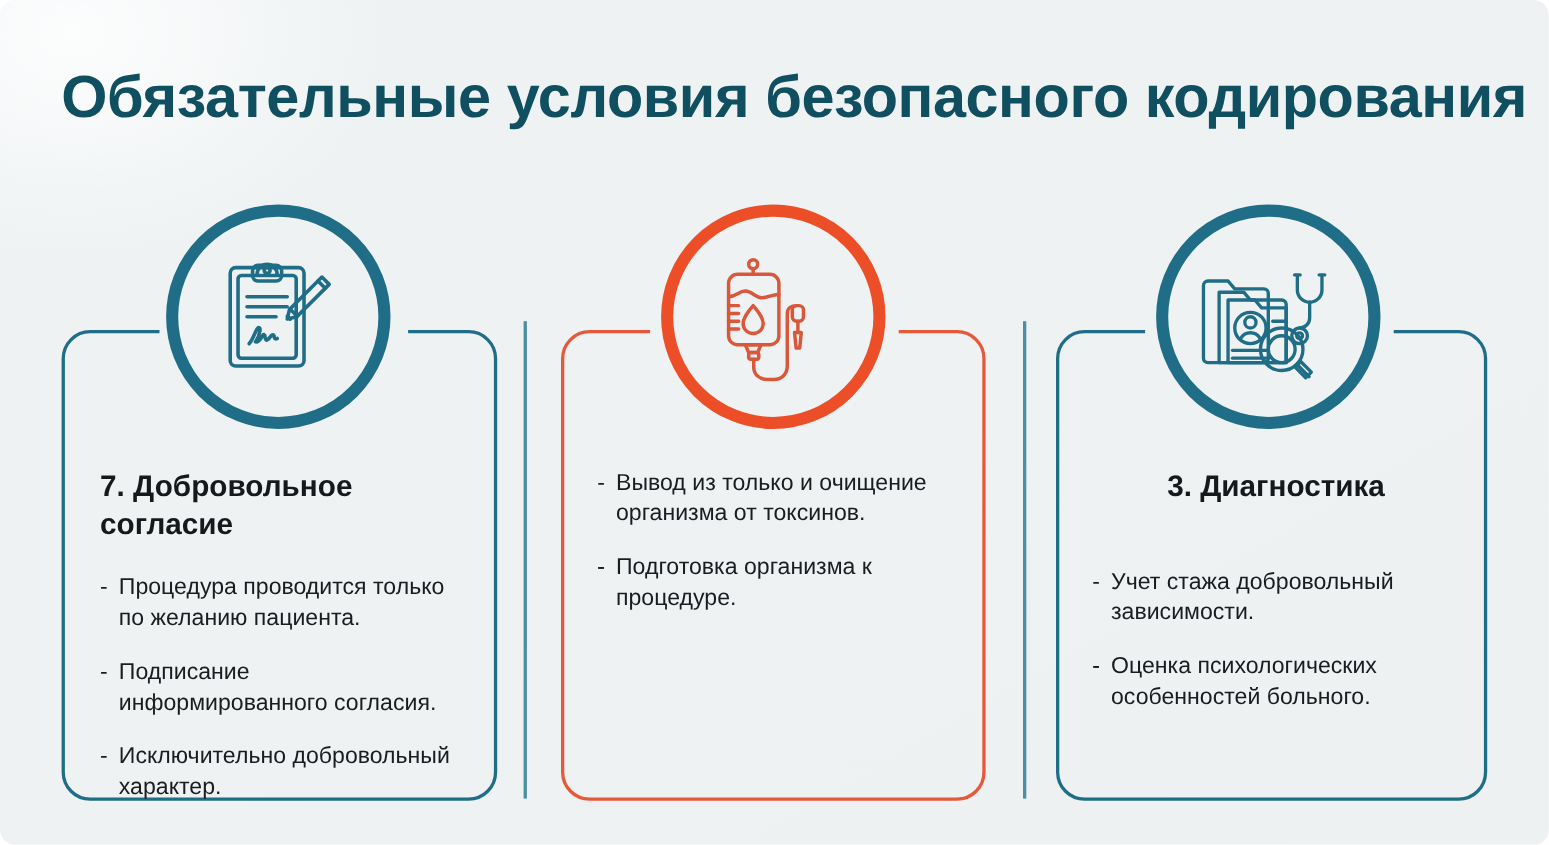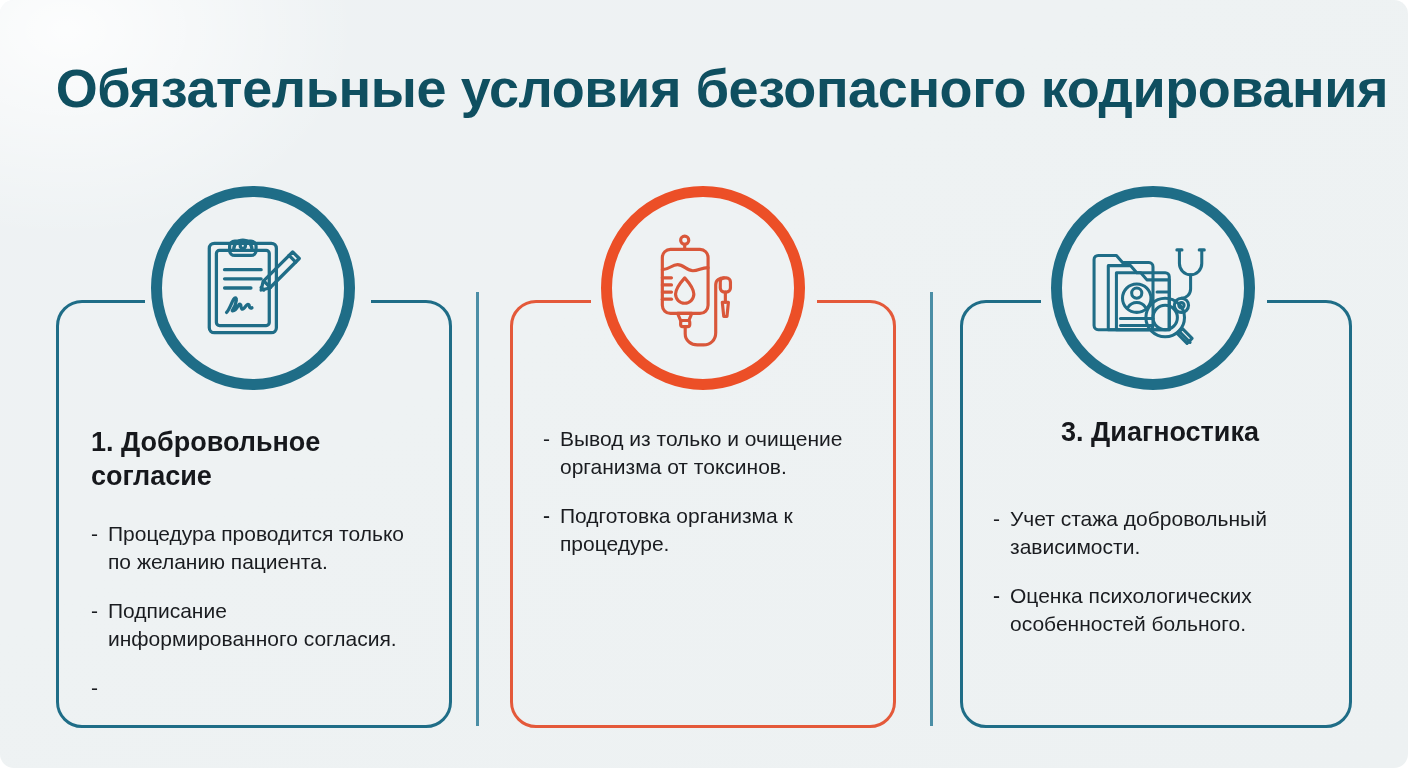--- a/index.html
+++ b/index.html
@@ -102,21 +102,21 @@
   .circle svg { display: block; }
 
   
   .card-inner {
     position: absolute;
     left: 0; right: 0;
     top: 122px;
     padding: 0 32px;
     box-sizing: border-box;
   }
-  .c3 .card-inner { top: 112px; }
+  .c3 .card-inner { top: 122px; }
 
   .card-heading {
     font-size: 27px;
     font-weight: 700;
     color: #16181c;
     line-height: 1.27;
     margin: 0 0 26px 0;
   }
   .c3 .card-heading {
     text-align: center;
@@ -151,25 +151,25 @@
 <div id="stage">
 
   <div class="page-title">Обязательные условия безопасного кодирования</div>
 
   <div class="divider d1"></div>
   <div class="divider d2"></div>
 
   <div class="card c1">
     <div class="top-mask"></div>
     <div class="card-inner">
-      <h2 class="card-heading">1. Добровольное согласие</h2>
+      <h2 class="card-heading">7. Добровольное согласие</h2>
       <ul class="bullets">
         <li><span class="dash">-</span><span>Процедура проводится только по желанию пациента.</span></li>
         <li><span class="dash">-</span><span>Подписание информированного согласия.</span></li>
-        <li><span class="dash">-</span></li>
+        <li><span class="dash">-</span><span>Исключительно добровольный характер.</span></li>
       </ul>
     </div>
   </div>
 
   <div class="card c2">
     <div class="top-mask"></div>
     <div class="card-inner">
       <ul class="bullets">
         <li><span class="dash">-</span><span>Вывод из только и очищение организма от токсинов.</span></li>
         <li><span class="dash">-</span></li>

